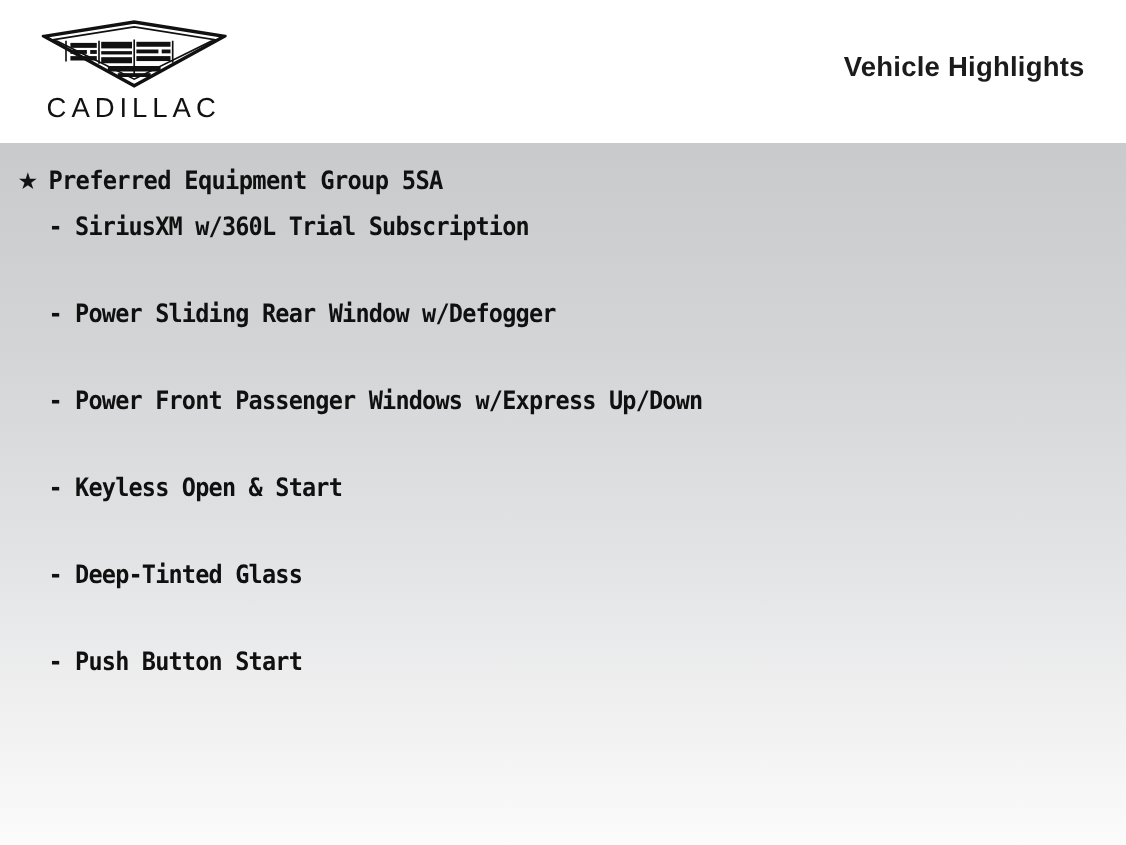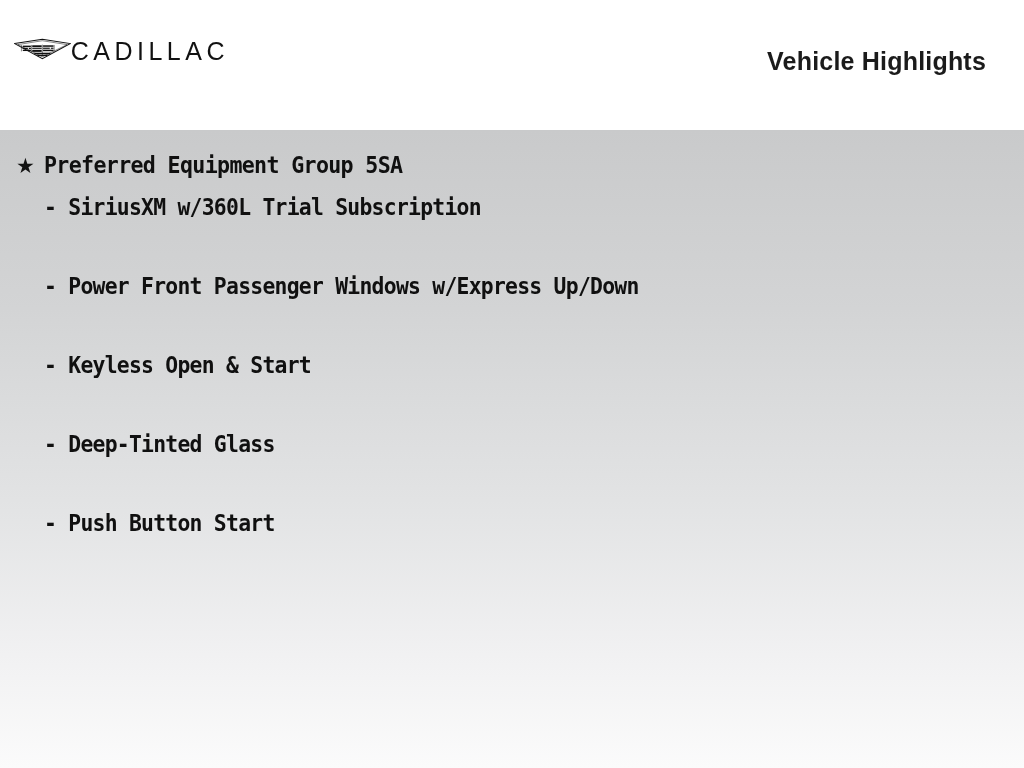--- a/index.html
+++ b/index.html
@@ -30,21 +30,21 @@
     display: flex;
     align-items: flex-start;
     justify-content: space-between;
   }
 
   .brand {
     margin-left: 14px;
     margin-top: 18px;
     width: 215px;
     display: flex;
-    flex-direction: row;
+    flex-direction: column;
     align-items: center;
   }
 
   .crest {
     width: 168px;
     height: 62px;
     display: block;
   }
 
   .brand-name {
@@ -180,20 +180,23 @@
 
       <li class="row group-row">
         <span class="bullet-star">★</span>
         <span class="group-label">Preferred Equipment Group 5SA</span>
       </li>
 
       <li class="row sub-row">
         <span class="sub-label">- SiriusXM w/360L Trial Subscription</span>
       </li>
 
+      <li class="row sub-row">
+        <span class="sub-label">- Power Sliding Rear Window w/Defogger</span>
+      </li>
 
       <li class="row sub-row">
         <span class="sub-label">- Power Front Passenger Windows w/Express Up/Down</span>
       </li>
 
       <li class="row sub-row">
         <span class="sub-label">- Keyless Open &amp; Start</span>
       </li>
 
       <li class="row sub-row">

